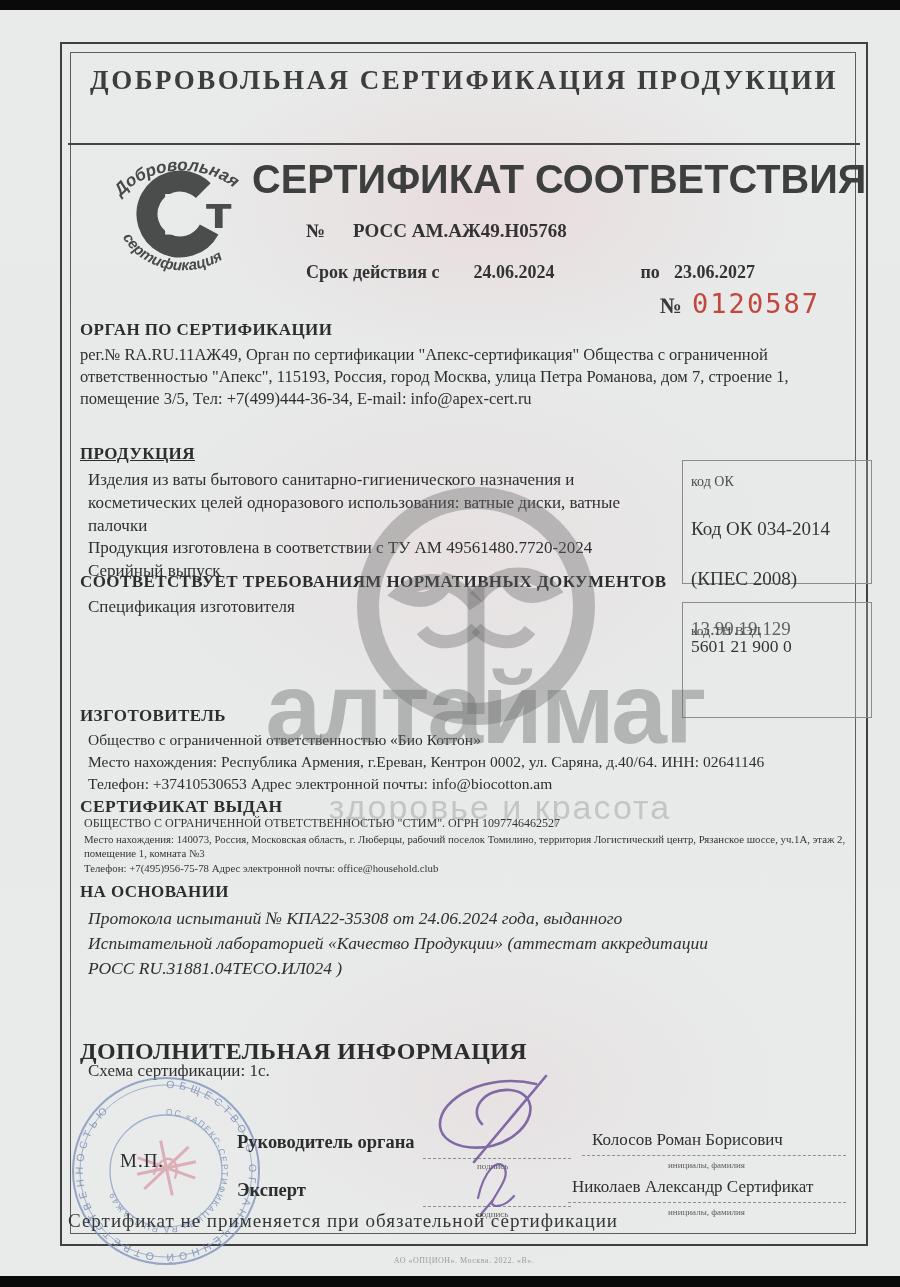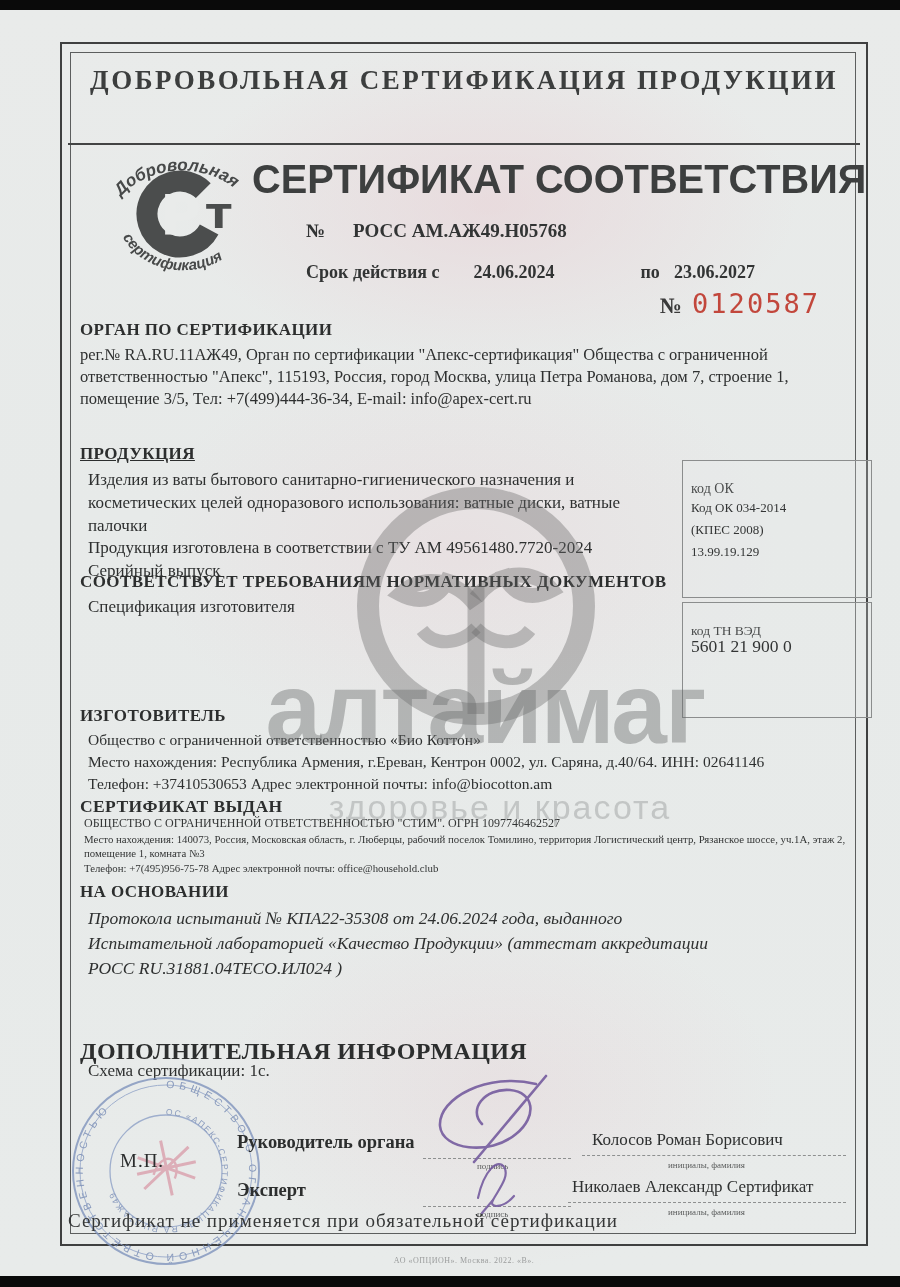--- a/index.html
+++ b/index.html
@@ -56,23 +56,23 @@
 
   .org-h{left:80px;top:310px;text-align:center;}
   .org-b{left:80px;top:334px;width:772px;font-size:16.5px;line-height:22px;}
 
   .prod-h{left:80px;top:434px;text-decoration:underline;}
   .prod-b1{left:88px;top:458px;width:560px;font-size:17px;line-height:23px;}
   .prod-b2{left:88px;top:527px;width:640px;font-size:17px;}
   .prod-b3{left:88px;top:550px;width:400px;font-size:17px;}
 
   .code-box{position:absolute;border:1px solid #8b8d8d;z-index:3;background:rgba(233,236,235,.25);}
-  .ok-box{left:682px;top:450px;width:172px;height:96px;padding:20px 8px;}
+  .ok-box{left:682px;top:450px;width:172px;height:96px;padding:13px 8px;}
   .code-label{font-size:14px;color:#4a4c4c;}
-  .code-line{font-size:13px;color:#333535;line-height:22px;}
+  .code-line{font-size:19px;color:#333535;line-height:22px;margin-top:28px;}
   .tnved-box{left:682px;top:592px;width:172px;height:74px;padding:20px 8px;}
   .tnved-label{font-size:13.5px;color:#4a4c4c;margin-bottom:-3px;}
   .tnved-value{font-size:17.5px;color:#333535;}
 
   .conf-h{left:80px;top:562px;width:700px;}
   .conf-b{left:88px;top:586px;width:500px;font-size:17px;}
 
   .man-h{left:80px;top:696px;}
   .man-b1{left:88px;top:719px;width:790px;font-size:15.5px;}
   .man-b2{left:88px;top:741px;width:800px;font-size:15.5px;white-space:nowrap;}

